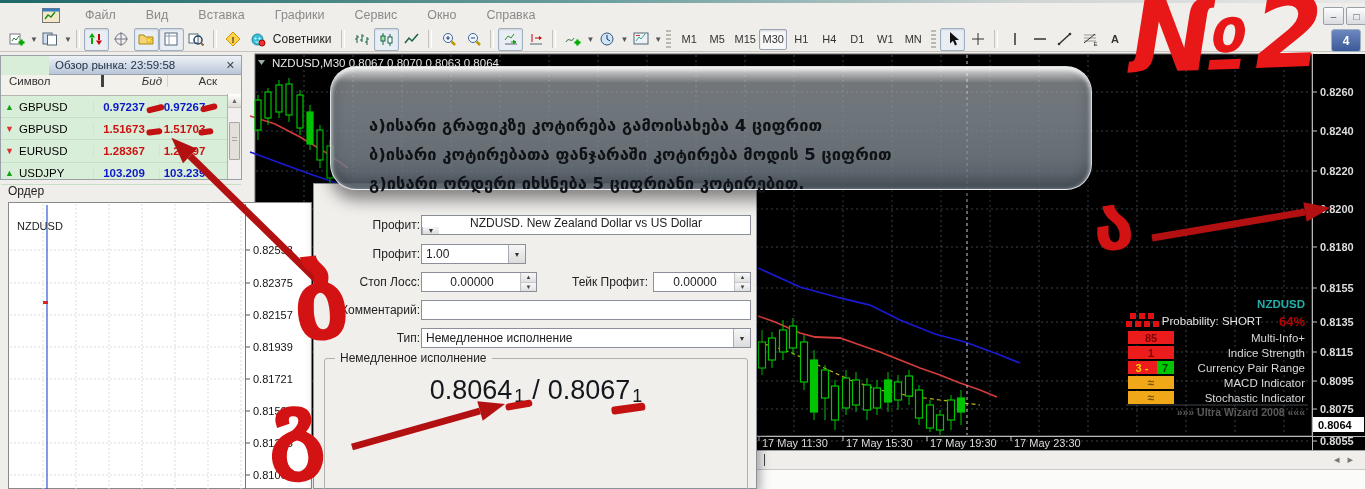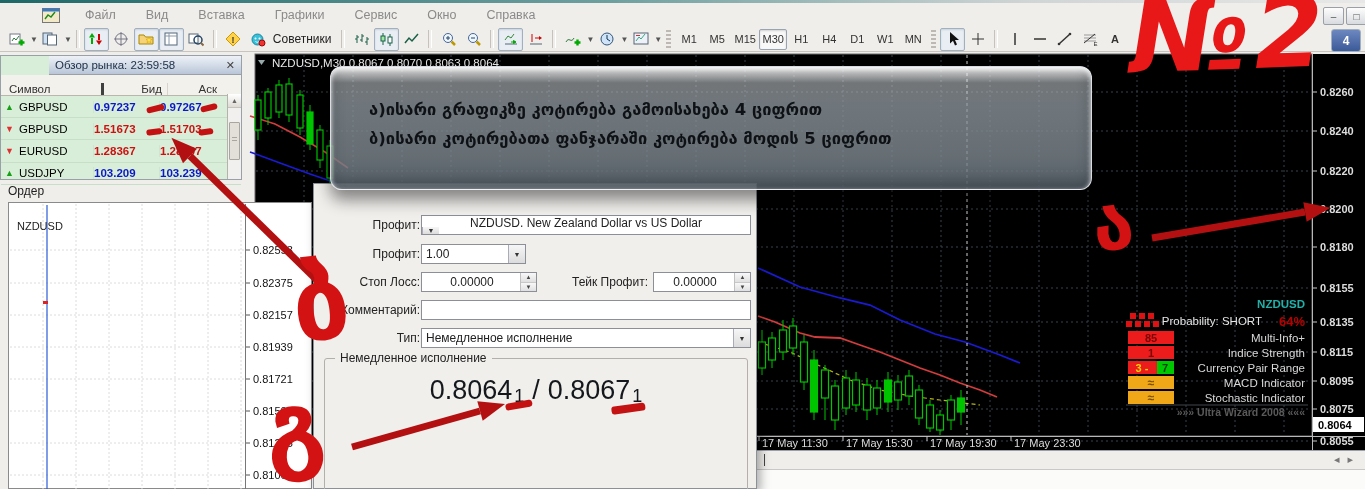--- a/index.html
+++ b/index.html
@@ -35,29 +35,29 @@
   .chat-badge{position:absolute;right:4px;top:29px;width:28px;height:21px;border:1px solid #9fb0c0;
     border-radius:3px;background:linear-gradient(#6d88c0,#3c5a99);color:#fff;font-weight:bold;
     display:flex;align-items:center;justify-content:center;font-size:12px;}
   
   .mw{position:absolute;left:0;top:55px;width:242px;height:125px;border:1px solid #9aa0a8;
     box-sizing:border-box;background:#d9eed9;}
   .mw-title{height:18px;background:linear-gradient(#eef2f7,#b9c6d8);border-bottom:1px solid #9aa0a8;
     display:flex;align-items:center;padding:0 6px;font-size:11.5px;color:#20324a;margin-left:48px;}
   .mw-close{margin-left:auto;font-size:11px;color:#444;font-weight:bold;}
   .mw-header{height:20px;background:#f3f1ec;border-bottom:1px solid #b9b6af;display:flex;
-    align-items:flex-end;font-size:11.5px;color:#333;}
+    align-items:flex-start;font-size:11.5px;color:#333;}
   .mw-header .c1{width:92px;padding-left:8px;}
-  .mw-header .c2{width:66px;text-align:right;border-left:3px solid #404040;box-sizing:border-box;padding-right:5px;}
+  .mw-header .c2{width:66px;text-align:right;border-left:3px solid #404040;box-sizing:border-box;padding-right:5px;font-style:italic;}
   .mw-header .c3{width:55px;text-align:right;border-left:1px solid #d6d3cc;box-sizing:border-box;padding-right:5px;}
   .mw-row{height:21.2px;display:flex;align-items:center;font-size:11.5px;border-bottom:1px solid #c7dfc7;}
   .mw-ic{width:14px;margin-left:4px;font-size:9px;}
   .mw-ic.up{color:#17a017;} .mw-ic.down{color:#e03030;}
   .mw-sym{width:74px;color:#000;}
-  .mw-bid,.mw-ask{text-align:left;font-weight:bold;box-sizing:border-box;padding-right:5px;border-left:1px solid #cfe5cf;}
+  .mw-bid,.mw-ask{text-align:center;font-weight:bold;box-sizing:border-box;padding-right:5px;border-left:1px solid #cfe5cf;}
   .mw-bid{width:66px;} .mw-ask{width:55px;}
   .q-blue{color:#0c18c8;} .q-red{color:#cc1111;}
   .mw-scroll{position:absolute;right:0;top:38px;width:13px;bottom:0;background:#f1f0ee;border-left:1px solid #b5b2ac;}
   .mw-sb-up{height:13px;border-bottom:1px solid #c5c2bc;display:flex;align-items:center;justify-content:center;
     font-size:7px;color:#666;background:linear-gradient(#fff,#dedbd5);}
   .mw-thumb{position:absolute;left:1px;right:1px;top:28px;height:36px;background:#e3e0da;
     border:1px solid #a9a6a0;border-radius:1px;}
   .mw-thumb:after{content:"";position:absolute;left:2px;right:2px;top:14px;height:6px;
     background:repeating-linear-gradient(180deg,#a9a6a0 0 1px,transparent 1px 3px);}
   
@@ -86,26 +86,26 @@
     background:linear-gradient(#f8f8f8,#e0e0e0);}
   .spin-btns span:first-child{border-bottom:1px solid #c8c8c8;}
   .groupbox{position:absolute;left:10px;top:174px;width:422px;height:140px;border:1px solid #b3b0ab;
     border-radius:3px;}
   .groupbox-title{position:absolute;left:10px;top:-8px;background:#f1efec;padding:0 5px;font-size:12px;color:#222;}
   .quote-line{position:absolute;left:0;right:0;top:16px;text-align:center;font-size:27px;color:#14181c;
     font-family:"Liberation Sans","DejaVu Sans",sans-serif;}
   .quote-line .sub{font-size:18px;position:relative;top:3px;margin-left:2px;}
   .quote-line .sep-sl{margin:0 8px;}
   
-  .bubble{position:absolute;left:330px;top:66px;width:762px;height:124px;border-radius:12px;
+  .bubble{position:absolute;left:330px;top:66px;width:762px;height:124px;border-radius:26px;
     background:linear-gradient(180deg,rgba(255,255,255,.88) 0%,rgba(208,214,219,.55) 13%,
       rgba(142,151,158,.78) 32%,rgba(128,138,146,.80) 72%,rgba(98,108,117,.88) 100%);
     border:1px solid rgba(235,240,244,.85);
     box-shadow:0 10px 16px rgba(0,0,0,.45), inset 0 2px 5px rgba(255,255,255,.95), inset 0 -7px 14px rgba(35,42,48,.45);
-    box-sizing:border-box;padding:28px 28px 0 38px;}
+    box-sizing:border-box;padding:44px 28px 0 38px;}
   .bubble p{margin:0;line-height:29px;font-size:16.5px;font-weight:bold;color:#0e1216;
     font-family:"DejaVu Sans",sans-serif;white-space:nowrap;}
   
   .anno-svg{position:absolute;left:0;top:0;pointer-events:none;z-index:90;}
   .z-chart{z-index:1;} .z-panels{z-index:5;} .z-dialog{z-index:10;} .z-bubble{z-index:40;}
 </style>
 </head>
 <body>
 
 <div class="stage">
@@ -626,20 +626,21 @@
       <div class="quote-line">
         <span>0.8064</span><span class="sub">1</span><span class="sep-sl">/</span><span>0.8067</span><span class="sub">1</span>
       </div>
 
     </div>
   </div>
 
   <div class="bubble z-bubble">
     <p>ა)ისარი  გრაფიკზე კოტირება გამოისახება 4 ციფრით</p>
     <p>ბ)ისარი კოტირებათა ფანჯარაში კოტირება მოდის 5 ციფრით</p>
+    <p>გ)ისარი  ორდერი იხსნება 5 ციფრიანი კოტირებით.</p>
   </div>
 
   <svg class="anno-svg" id="anno" width="1365" height="489" viewBox="0 0 1365 489">
       <line x1="333" y1="296" x2="190" y2="156" stroke="#b31111" stroke-width="7"></line>
       <polygon points="171.42137592443572,137.81113726867832 196.9957164351237,148.8543753555522 183.0042835648763,163.1456246444478" fill="#b31111"></polygon>
       <line x1="352" y1="447" x2="480" y2="411" stroke="#b31111" stroke-width="7"></line>
       <polygon points="505.02892444400135,403.9606150001246 482.70745576918284,420.626509401539 477.29254423081716,401.373490598461" fill="#b31111"></polygon>
       <line x1="1152" y1="238" x2="1305" y2="212" stroke="#b31111" stroke-width="7"></line>
       <polygon points="1330.6325287678744,207.64414543813896 1306.6753286776388,221.85866491072096 1303.3246713223612,202.14133508927904" fill="#b31111"></polygon>
       <rect x="146" y="108" width="18" height="6" rx="3" fill="#c41212" transform="rotate(-14 146 108)"></rect>

